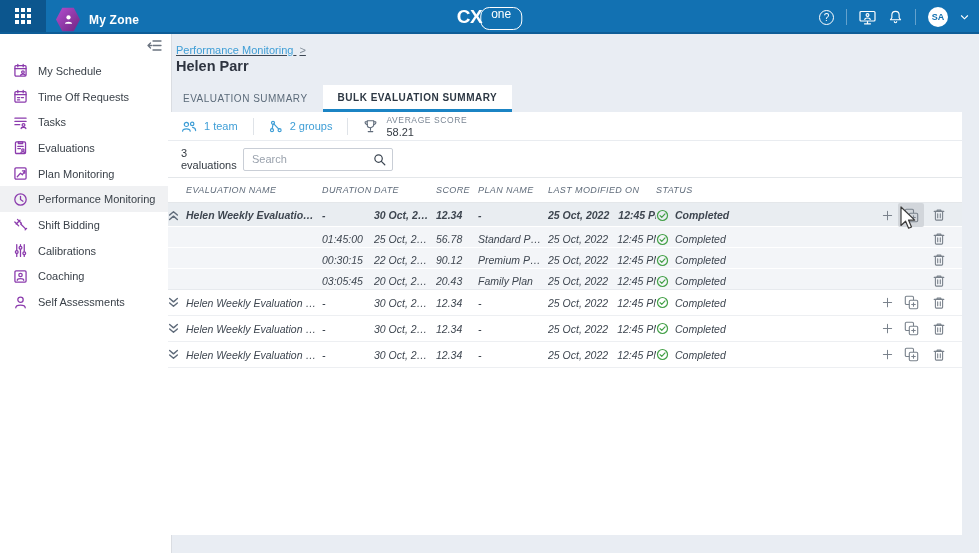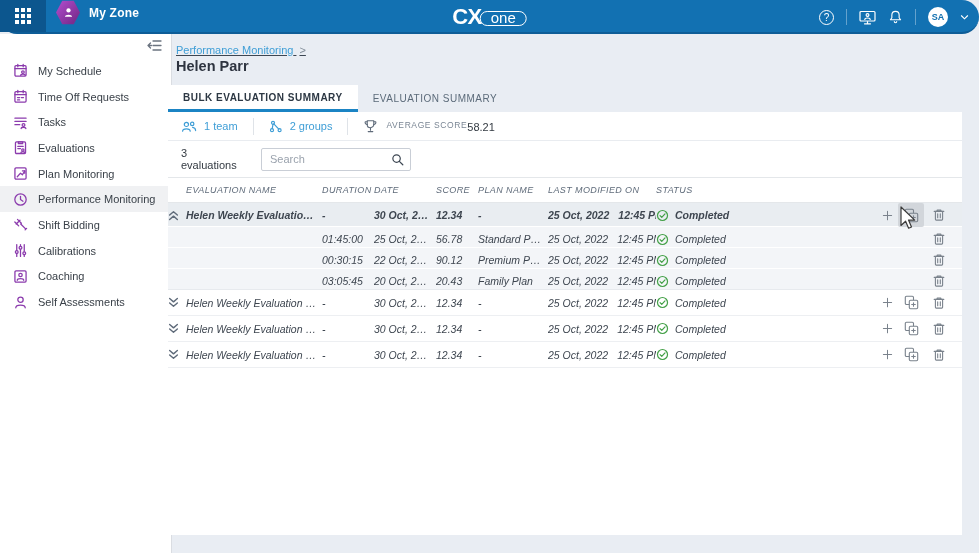--- a/index.html
+++ b/index.html
@@ -2,33 +2,33 @@
 <html><head>
 <meta charset="utf-8">
 <style>
   * { margin:0; padding:0; box-sizing:border-box; }
   html,body { width:979px; height:553px; overflow:hidden; }
   body { position:relative; background:#e9edf3; font-family:"Liberation Sans",sans-serif; color:#3c4652; }
   svg { display:block; }
 
   
   .topbar { position:absolute; top:0; left:0; right:0; height:34px; background:#1271b2;
-            border-bottom:2px solid #0e5d97; display:flex; align-items:flex-start; color:#fff;border-radius:17px; }
+            border-bottom:2px solid #0e5d97; display:flex; align-items:flex-end; color:#fff; }
   .waffle { width:46px; height:100%; background:#0c568e; display:flex; align-items:center; justify-content:center; cursor:pointer; }
   .waffle-grid { display:grid; grid-template-columns:repeat(3,4px); grid-gap:2px; }
   .waffle-grid i { width:4px; height:4px; background:#fff; }
   .brand { display:flex; align-items:center; margin-left:10px; }
   .hex { width:24px; height:25px; background:linear-gradient(135deg,#a646c0 20%,#7c2d90 80%);
          clip-path:polygon(26% 3%,74% 3%,100% 50%,74% 97%,26% 97%,0% 50%);
          display:flex; align-items:center; justify-content:center; }
   .app-title { margin-left:9px; font-size:12px; font-weight:bold; letter-spacing:.2px; }
   .logo-center { position:absolute; left:50%; top:0; height:34px; transform:translateX(-50%);
                  display:flex; align-items:center; }
-  .logo-cx { font-size:22px; font-weight:bold; letter-spacing:-.5px; }
-  .logo-one { font-size:15px; border:1.5px solid #fff; border-radius:9px; padding:0 10px; height:15px;
+  .logo-cx { font-size:19px; font-weight:bold; letter-spacing:-.5px; }
+  .logo-one { font-size:12px; border:1.5px solid #fff; border-radius:9px; padding:0 10px; height:23px;
               line-height:12px; margin-left:-2px; margin-top:3px; }
   .topbar-right { position:absolute; right:10px; top:0; height:34px; display:flex; align-items:center; gap:12px; }
   .tb-sep { width:1px; height:16px; background:rgba(255,255,255,.35); }
   .help-circle { width:15px; height:15px; border:1.3px solid #fff; border-radius:50%; font-size:10px;
                  display:flex; align-items:center; justify-content:center; cursor:pointer; }
   .tb-ico { cursor:pointer; }
   .avatar { width:20px; height:20px; border-radius:50%; background:#fff; color:#1270b0; font-size:9px;
             font-weight:bold; display:flex; align-items:center; justify-content:center; cursor:pointer; }
 
   
@@ -51,28 +51,28 @@
   .tab.active { background:#fff; color:#2d3844; font-weight:bold; border-bottom:3px solid #1b84c4; }
 
   .panel { position:absolute; left:20px; right:17px; top:78px; bottom:18px; background:#fff; }
 
   
   .stats-row { height:29px; display:flex; align-items:center; padding-left:13px; border-bottom:1px solid #e9ecf0; }
   .stat-link { display:flex; align-items:center; gap:7px; color:#3f9ed6; font-size:11px; cursor:pointer; }
   .stat-ico { stroke:#3f9ed6; fill:none; stroke-width:1.2; stroke-linecap:round; }
   .stat-sep { width:1px; height:17px; background:#dfe3e8; margin:0 15px; }
   .avg-block { display:flex; align-items:center; gap:8px; }
-  .avg-text { display:flex; flex-direction:row; line-height:10px;justify-content:flex-end; }
+  .avg-text { display:flex; flex-direction:column; line-height:10px;justify-content:flex-end; }
   .avg-label { font-size:8.5px; letter-spacing:.6px; color:#7a8694; }
   .avg-value { font-size:11px; color:#333a42; margin-top:2px; }
 
   
   .tb-row { height:36px; display:flex; align-items:center; padding-left:13px; }
   .count-label { font-size:11px; color:#333a42; width:62px; }
-  .search-wrap { position:relative; margin-left:18px; }
+  .search-wrap { position:relative; }
   .search-input { width:150px; height:23px; border:1px solid #c9ced6; border-radius:2px; font-size:11px;
                   padding:0 26px 0 8px; color:#3c4652; outline:none; font-family:"Liberation Sans",sans-serif; }
   .search-input::placeholder { color:#9aa2ad; }
   .search-ico { position:absolute; right:7px; top:5px; stroke:#3c4652; fill:none; stroke-width:1.3; stroke-linecap:round; }
 
   
   :root { --cols: 18px 136px 52px 62px 42px 70px 108px 1fr 24px 28px 28px; }
   .thead, .row { display:grid; grid-template-columns:var(--cols); padding:0 8px 0 0; align-items:center;font-style:italic; }
   .thead { height:26px; border-top:1px solid #e4e7ea; border-bottom:1px solid #e4e7ea;
            font-size:9px; letter-spacing:.4px; color:#5f6b7a; }
@@ -240,22 +240,22 @@
 </aside>
 
 <main class="main">
   <div class="breadcrumb">
     <span class="bc-link">Performance Monitoring</span>
     <span class="bc-sep">&gt;</span>
   </div>
   <h1 class="page-title">Helen Parr</h1>
 
   <div class="tabs">
+    <div class="tab">EVALUATION SUMMARY</div>
     <div class="tab active">BULK EVALUATION SUMMARY</div>
-    <div class="tab">EVALUATION SUMMARY</div>
   </div>
 
   <div class="panel">
 
     <div class="stats-row">
       <span class="stat-link">
         <svg class="stat-ico" width="16" height="13" viewBox="0 0 16 13">
             <circle cx="5.4" cy="4.4" r="2.1"></circle>
             <path d="M1.6,11.2 c0,-3.2 7.6,-3.2 7.6,0"></path>
             <circle cx="11.2" cy="3.9" r="1.7"></circle>

